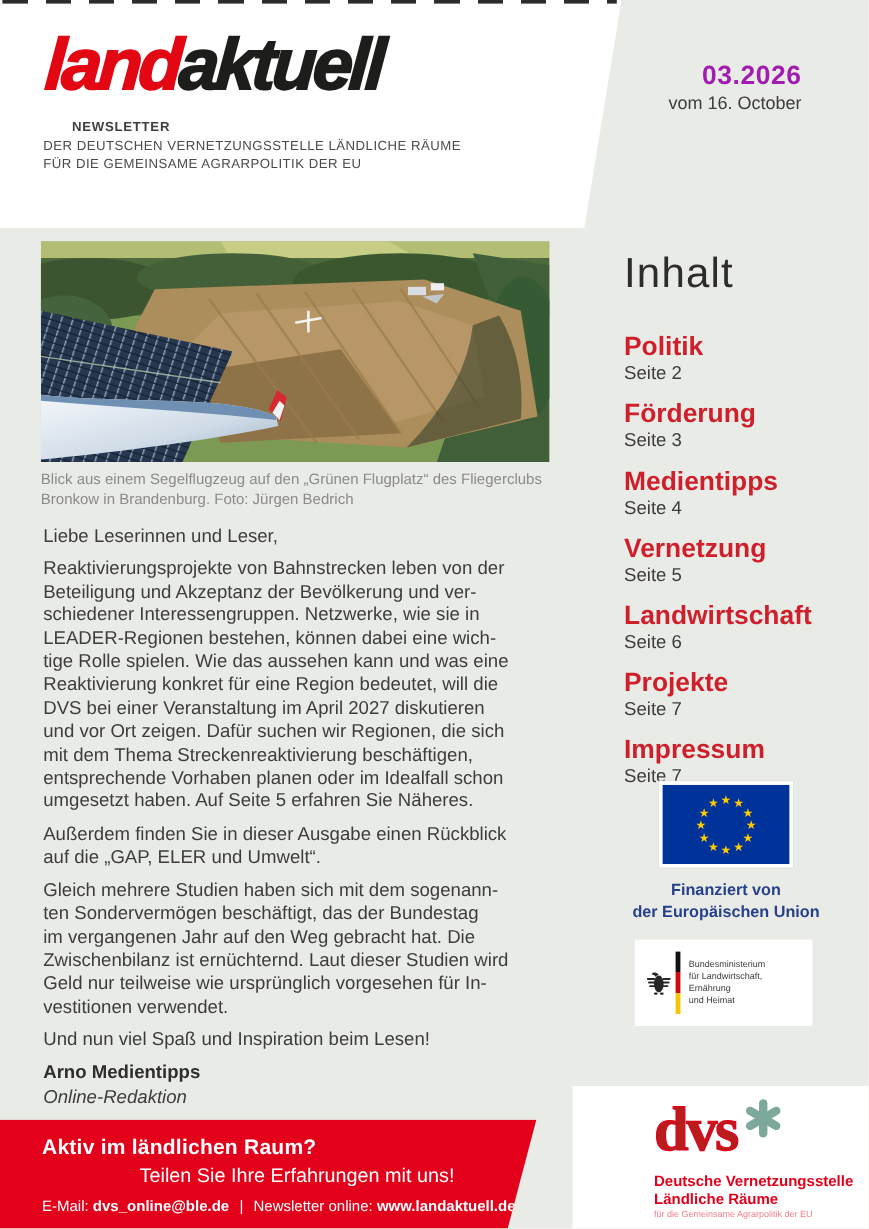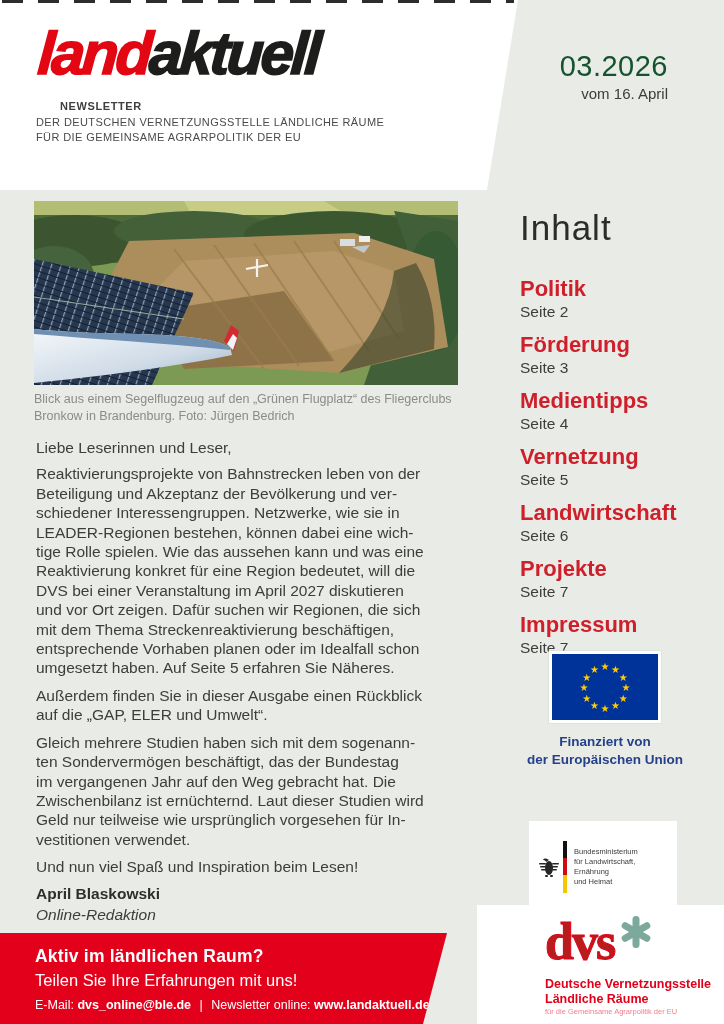--- a/index.html
+++ b/index.html
@@ -14,21 +14,21 @@
     background:repeating-linear-gradient(90deg,#151515 0 21px, transparent 21px 36px); opacity:.9; }
   .masthead { position:absolute; left:36px; top:22px; }
   .logo { font-size:60px; font-weight:700; font-style:italic; letter-spacing:-3px;
     line-height:1.05; transform:skewX(-4deg); transform-origin:left bottom;
     -webkit-text-stroke:1.6px currentColor; color:#1d1d1b; white-space:nowrap; }
   .logo .red { color:#e30613; -webkit-text-stroke:1.6px #e30613; }
   .nl-label { margin-top:15px; font-size:11px; font-weight:700; letter-spacing:.6px; color:#3f3f3e;padding-left:24px; }
   .nl-sub { margin-top:3px; font-size:11px; letter-spacing:.4px; color:#4a4a49; line-height:1.35; white-space:pre-line; }
 
   .issue-block { position:absolute; right:56px; top:50px; text-align:right; }
-  .issue-no { font-size:29px; font-weight:400; color:#14532d; letter-spacing:.5px; }
+  .issue-no { font-size:22px; font-weight:700; color:#a21caf; letter-spacing:.5px; }
   .issue-date { font-size:15px; color:#3c3c3b; margin-top:2px; }
 
   
   .photo { position:absolute; left:34px; top:201px; width:424px; height:184px; overflow:hidden; }
   .caption { position:absolute; left:34px; top:391px; width:430px; font-size:12.5px; line-height:1.35;
     color:#8b8b88; white-space:pre-line; }
 
   
   .editorial { position:absolute; left:36px; top:438px; width:432px; color:#3d3d3c; }
   .greeting { font-size:15.5px; line-height:19.4px; margin-bottom:7px; }
@@ -43,42 +43,42 @@
   .toc-item .lbl { font-size:22px; font-weight:700; color:#cf1f2b; line-height:24px; }
   .toc-item .pg { font-size:15.5px; color:#3d3d3c; line-height:21px; }
 
   
   .eu-flag { position:absolute; left:549px; top:651px; width:112px; height:72px; background:#fff;
     padding:3px; box-shadow:0 0 0 .5px #d8dad4; }
   .eu-flag svg { display:block; width:106px; height:66px; }
   .eu-label { position:absolute; left:505px; top:733px; width:200px; text-align:center;
     font-size:13.5px; font-weight:700; color:#26408c; line-height:1.3; white-space:pre-line; }
 
-  .bmel-box { position:absolute; left:529px; top:821px; width:148px; height:92px; background:#fff;
+  .bmel-box { position:absolute; left:529px; top:783px; width:148px; height:72px; background:#fff;
     display:flex; align-items:center; padding:8px 6px 8px 10px; }
   .bmel-eagle { width:20px; height:22px; flex:0 0 auto; }
   .bmel-stripe { width:4px; height:52px; margin:0 7px 0 4px; flex:0 0 auto;
     background:linear-gradient(#111 0 33%, #cf0a11 33% 66%, #f7c600 66% 100%); }
   .bmel-text { font-size:7.5px; line-height:1.35; color:#3c3c3b; white-space:pre-line; }
 
   
   .dvs-box { position:absolute; left:477px; top:905px; width:247px; height:119px; background:#fff; }
   .dvs-mark { position:absolute; left:68px; top:13px; display:flex; align-items:flex-start; }
   .dvs-word { font-size:52px; line-height:48px; font-weight:700; color:#b91c1c; letter-spacing:-2px;font-family:Liberation Serif, serif;
     -webkit-text-stroke:1px #e2001a; }
   .dvs-ast { margin:-4px 0 0 4px; }
   .dvs-line1, .dvs-line2 { position:absolute; left:68px; font-size:12.5px; font-weight:700; color:#e2001a; }
   .dvs-line1 { top:72px; } .dvs-line2 { top:87px; }
   .dvs-line3 { position:absolute; left:68px; top:102px; font-size:7.5px; color:#ef7f8b; }
 
   
   .banner { position:absolute; left:0; top:933px; width:460px; height:91px; background:#e2001a;
     clip-path:polygon(0 0, 447px 0, 423px 91px, 0 91px); color:#fff; padding:13px 0 0 35px; }
   .banner-headline { font-size:17.5px; font-weight:700; letter-spacing:.2px; }
-  .banner-subline { font-size:16.5px; margin-top:4px; }
+  .banner-subline { font-size:16.5px; margin-top:4px;text-align:center; }
   .banner-contact { font-size:12.5px; margin-top:8px; }
   .banner-contact b { font-weight:700; }
   .banner-contact .sep { margin:0 5px; }
 </style>
 </head>
 <body>
 
 <div class="page">
 
   <div class="header-white">
@@ -86,21 +86,21 @@
     <div class="masthead">
       <div class="logo"><span class="red">land</span><span>aktuell</span></div>
       <div class="nl-label">NEWSLETTER</div>
       <div class="nl-sub">DER DEUTSCHEN VERNETZUNGSSTELLE LÄNDLICHE RÄUME
 FÜR DIE GEMEINSAME AGRARPOLITIK DER EU</div>
     </div>
   </div>
 
   <div class="issue-block">
     <div class="issue-no">03.2026</div>
-    <div class="issue-date">vom 16. April</div>
+    <div class="issue-date">vom 16. October</div>
   </div>
 
   <div class="photo">
     <svg width="424" height="184" viewBox="0 0 424 184">
       <defs>
         <pattern id="panels" width="9" height="6" patternUnits="userSpaceOnUse" patternTransform="rotate(18)">
           <rect width="9" height="6" fill="#26374f"></rect>
           <rect width="1.2" height="6" fill="#8fa2b8"></rect>
           <rect width="9" height="1" y="5" fill="#14202f"></rect>
         </pattern>
@@ -173,21 +173,21 @@
 umgesetzt haben. Auf Seite 5 erfahren Sie Näheres.</p>
     <p>Außerdem finden Sie in dieser Ausgabe einen Rückblick
 auf die „GAP, ELER und Umwelt“.</p>
     <p>Gleich mehrere Studien haben sich mit dem sogenann-
 ten Sondervermögen beschäftigt, das der Bundestag
 im vergangenen Jahr auf den Weg gebracht hat. Die
 Zwischenbilanz ist ernüchternd. Laut dieser Studien wird
 Geld nur teilweise wie ursprünglich vorgesehen für In-
 vestitionen verwendet.</p>
     <p>Und nun viel Spaß und Inspiration beim Lesen!</p>
-    <div class="author">April Blaskowski</div>
+    <div class="author">Arno Medientipps</div>
     <div class="author-role">Online-Redaktion</div>
   </div>
 
   <div class="toc">
     <div class="toc-title">Inhalt</div>
     <div class="toc-item">
       <div class="lbl">Politik</div>
       <div class="pg">Seite 2</div>
     </div>
     <div class="toc-item">

